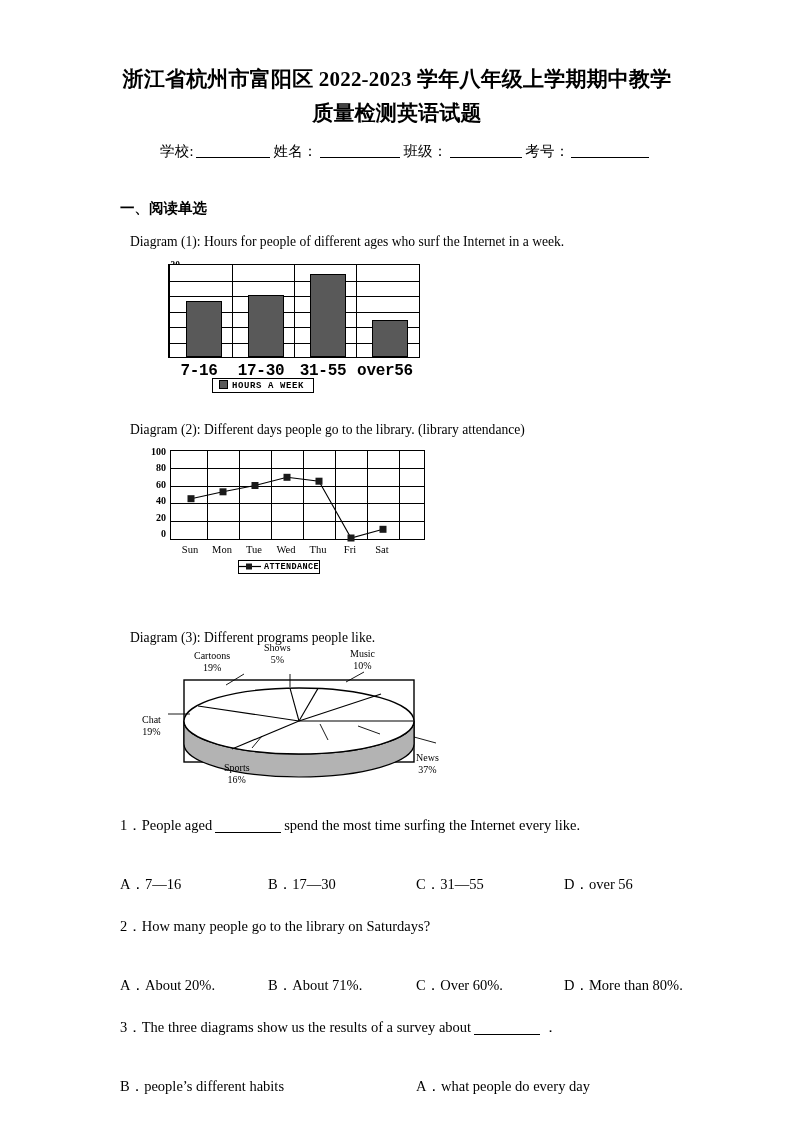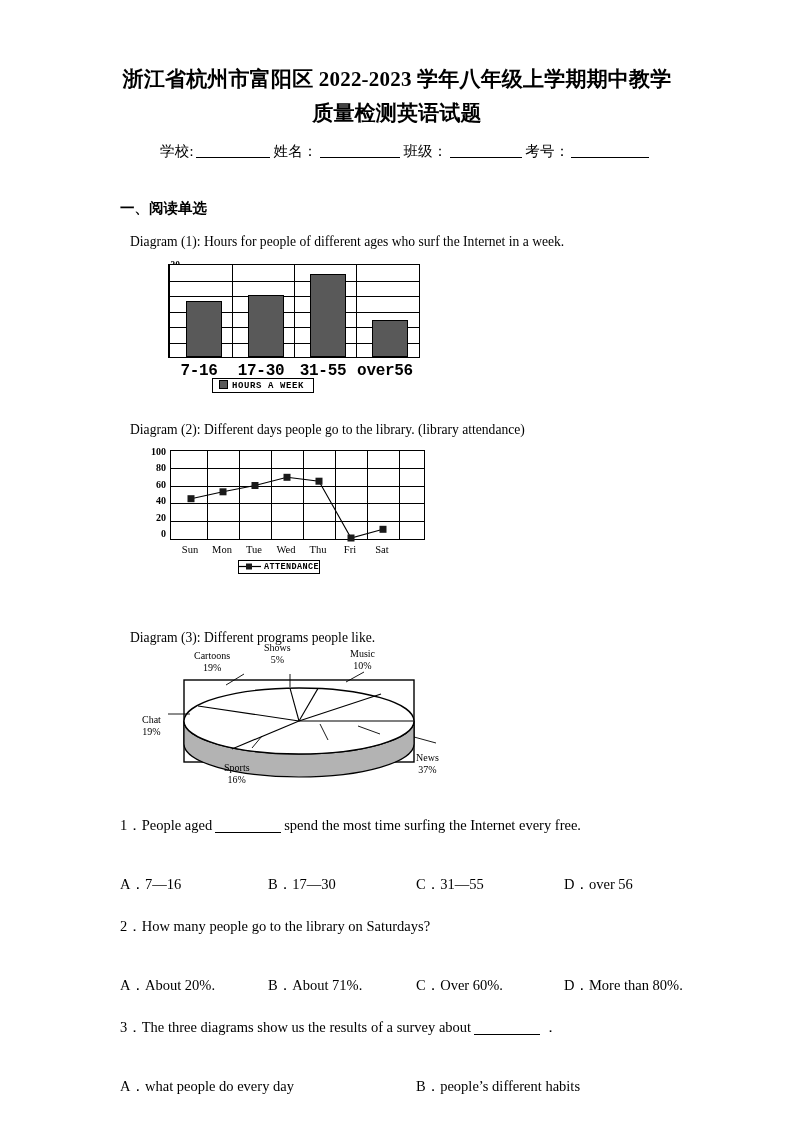--- a/index.html
+++ b/index.html
@@ -391,21 +391,21 @@
         <span>16%</span>
       </div>
       <div class="pie-lab" style="left:248px; top:98px">
         <span>News</span><br>
         <span>37%</span>
       </div>
     </div>
   </div>
 
   <div class="qstem" style="margin-top:26px">
-    <span>1．People aged</span><span class="blankline"></span><span>spend the most time surfing the Internet every free.</span>
+    <span>1．People aged</span><span class="blankline"></span><span>spend the most time surfing the Internet every like.</span>
   </div>
   <div class="opts four">
     <div>A．7—16</div>
     <div>B．17—30</div>
     <div>C．31—55</div>
     <div>D．over 56</div>
   </div>
 
   <div class="qstem">
     <span>2．How many people go to the library on Saturdays?</span>
@@ -414,17 +414,17 @@
     <div>A．About 20%.</div>
     <div>B．About 71%.</div>
     <div>C．Over 60%.</div>
     <div>D．More than 80%.</div>
   </div>
 
   <div class="qstem">
     <span>3．The three diagrams show us the results of a survey about</span><span class="blankline"></span><span>．</span>
   </div>
   <div class="opts two">
+    <div>B．people’s different habits</div>
     <div>A．what people do every day</div>
-    <div>B．people’s different habits</div>
   </div>
 
 </div>
 
 </body></html>

